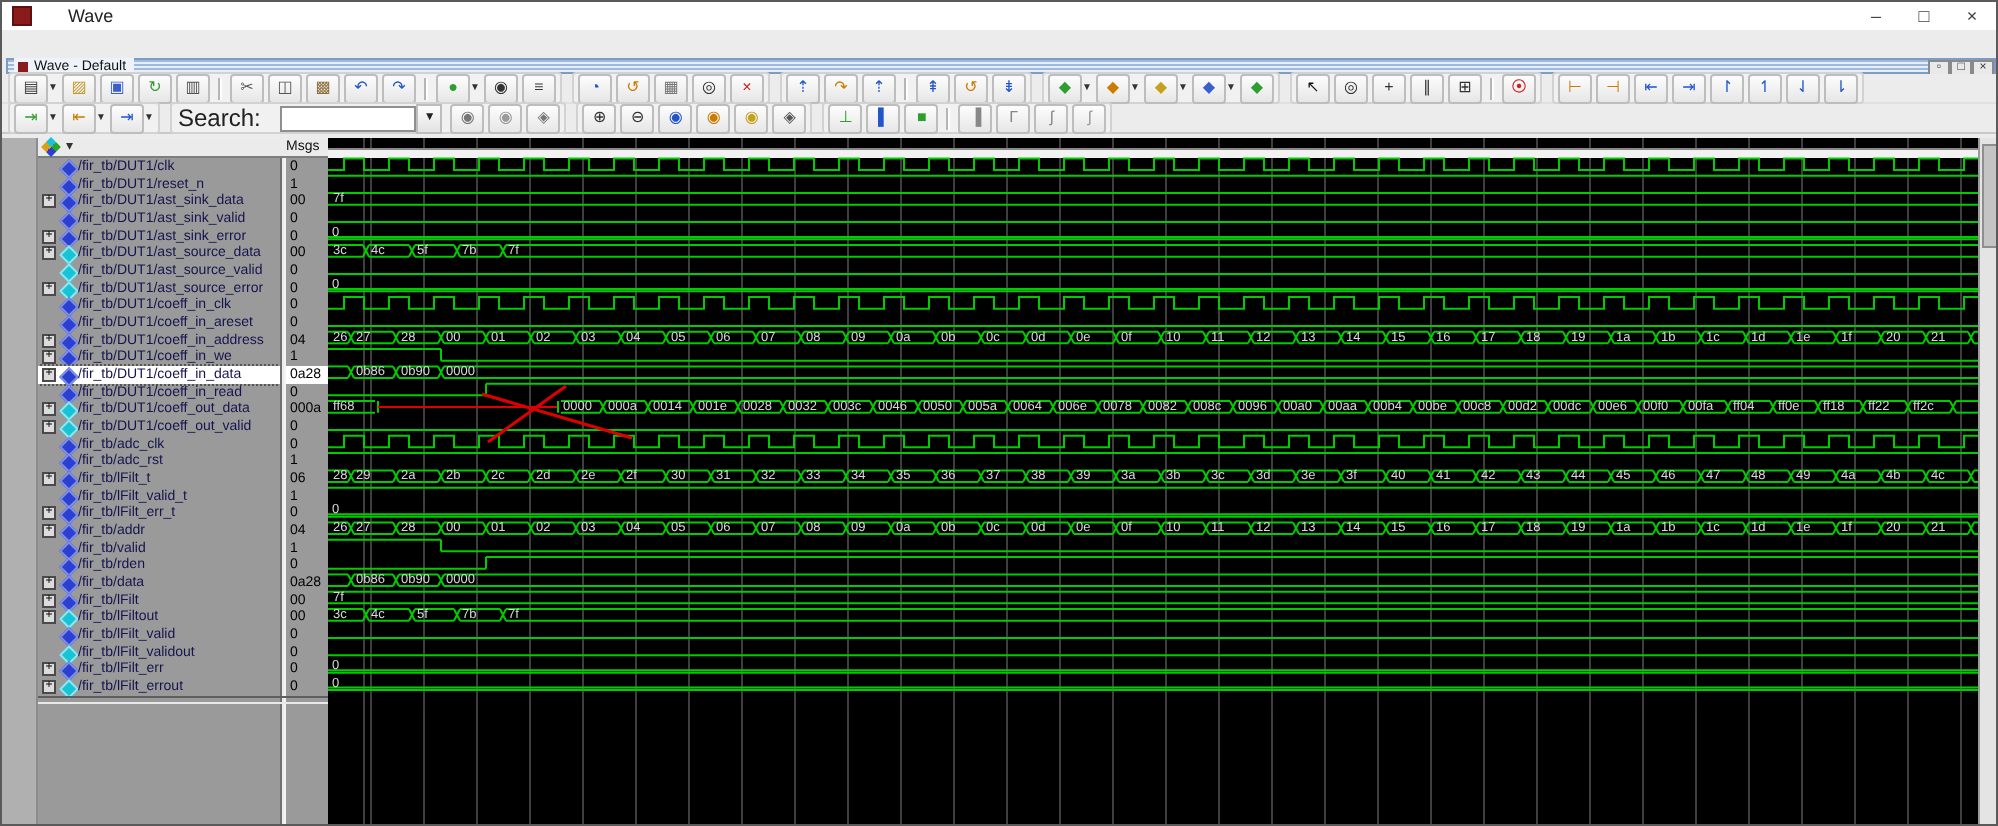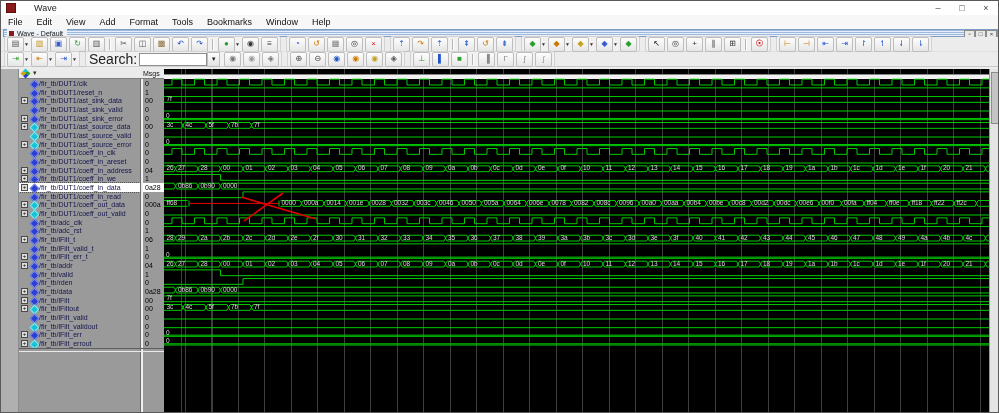--- a/index.html
+++ b/index.html
@@ -22,21 +22,21 @@
   .mdibtn{position:absolute;top:0;width:9px;height:7px;background:#e9e9e9;border:1px solid #8a8a8a;font-size:6px;line-height:6px;text-align:center;color:#333;}
   
   .tbrow{position:absolute;left:0;width:100%;height:15px;background:#ececec;display:flex;align-items:center;padding-left:3px;box-sizing:border-box;}
   #tb0{top:36px;border-bottom:1px solid #e0e0e0;}
   #tb1{top:51px;border-bottom:1px solid #c9c9c9;}
   .tb-group{display:flex;align-items:center;border:1px solid #d2d2d2;background:#f1f1f1;border-radius:2px;padding:0 1px;margin-right:5px;height:14px;}
   .tbtn{width:15px;height:13px;margin:0 1px;border:1px solid #bdbdbd;border-radius:2px;background:linear-gradient(#fdfdfd,#e6e6e6);
     font-size:8px;line-height:12px;text-align:center;overflow:hidden;}
   .tbdd{width:5px;height:13px;margin-left:-1px;margin-right:1px;font-size:5px;line-height:13px;color:#333;text-align:center;}
   .tb-sep{width:0;height:11px;border-left:1px solid #b5b5b5;border-right:1px solid #fdfdfd;margin:0 3px;}
-  #searchlabel{font-size:14px;color:#222;margin:0 2px 0 2px;}
+  #searchlabel{font-size:12px;color:#222;margin:0 10px 0 2px;}
   #searchbox{width:62px;height:11px;border:1px solid #8f8f8f;background:#fff;font-size:8px;padding:0 2px;}
   #searchdd{width:11px;height:13px;border:1px solid #bdbdbd;background:linear-gradient(#fdfdfd,#e2e2e2);font-size:6px;line-height:12px;text-align:center;color:#222;margin-right:3px;}
   
   #gutter{position:absolute;left:0;top:68px;width:18px;height:345px;background:#b0b0b0;border-right:1px solid #8c8c8c;box-sizing:border-box;}
   #phead{position:absolute;left:18px;top:68px;width:145px;height:10px;background:#ebebeb;border-bottom:1px solid #7e7e7e;box-sizing:border-box;}
   #pheadicon{position:absolute;left:3px;top:1px;width:7px;height:7px;transform:rotate(45deg);
     background:conic-gradient(#2aa52a 0 25%,#2b3fd0 0 50%,#d8a019 0 75%,#19c3d6 0);}
   #pheadcaret{position:absolute;left:14px;top:0;font-size:7px;color:#333;}
   #msgs{position:absolute;left:124px;top:1px;font-size:7px;color:#111;}
   #names{position:absolute;left:18px;top:78px;width:122px;height:335px;background:#9a9a9a;border-right:1px solid #6f6f6f;box-sizing:border-box;overflow:hidden;}
@@ -67,31 +67,20 @@
 <div id="win">
 
   <div id="titlebar">
     <span id="titleicon"></span>
     <span id="titletext">Wave</span>
     <span class="winctl" style="right:48px;">–</span>
     <span class="winctl" style="right:24px;">□</span>
     <span class="winctl" style="right:0;">×</span>
   </div>
 
-  <div id="menubar">
-      <span class="menu-item">File</span>
-      <span class="menu-item">Edit</span>
-      <span class="menu-item">View</span>
-      <span class="menu-item">Add</span>
-      <span class="menu-item">Format</span>
-      <span class="menu-item">Tools</span>
-      <span class="menu-item">Bookmarks</span>
-      <span class="menu-item">Window</span>
-      <span class="menu-item">Help</span>
-    </div>
 
   <div id="mdibar">
     <span id="mdilabel">Wave - Default</span>
     <span class="mdibtn" style="right:22px;">▫</span>
     <span class="mdibtn" style="right:11px;">□</span>
     <span class="mdibtn" style="right:0;">×</span>
   </div>
 
   <div id="tb0" class="tbrow">
       <div class="tb-group">

